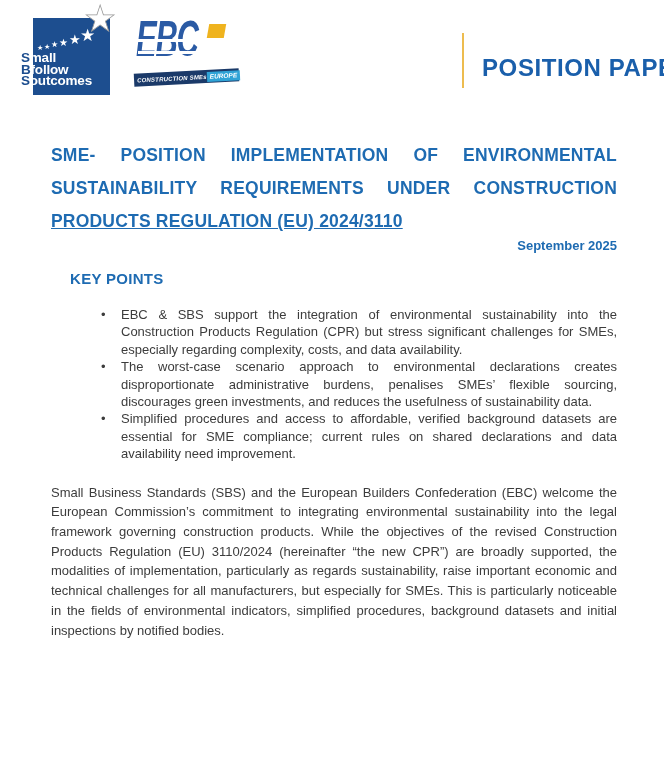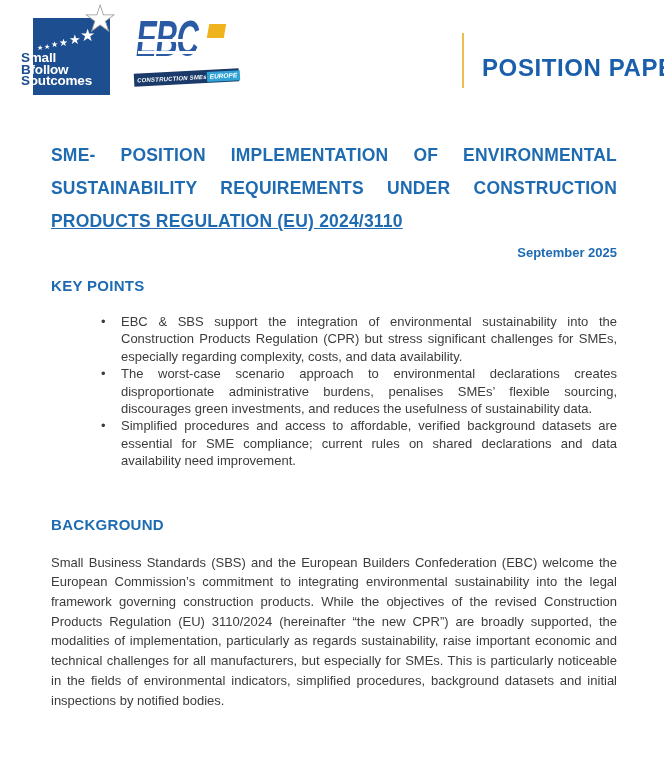--- a/index.html
+++ b/index.html
@@ -77,25 +77,25 @@
   .doc { position:absolute; left:51px; top:139px; width:566px; }
   .title-line {
     font-size:17.5px; font-weight:700; color:#1E6BB2;
     line-height:33px; letter-spacing:0.2px;
     text-align:justify; text-align-last:justify;
     white-space:nowrap;
   }
   .title-line.last { text-align-last:left;text-decoration:underline; }
   .date-row {
     text-align:right; color:#1E6BB2; font-size:13px; font-weight:bold;
-    margin-top:7px;
   }
   .section-heading {
     color:#1E6BB2; font-weight:700; font-size:15px;
     letter-spacing:0.3px;
+    margin-left:19px;
   }
   .section-heading.key  { margin-top:17px; }
   .section-heading.back { margin-top:46px; }
   ul.key-points { margin:19px 0 0 0; padding:0 0 0 46px; list-style:none; }
   ul.key-points li {
     font-size:13px; line-height:17.4px; color:#3C3C3C;
     text-align:justify; position:relative;margin-left:24px;
   }
   ul.key-points li::before {
     content:"\2022"; position:absolute; left:-20px; top:0; color:#3C3C3C;
@@ -148,16 +148,15 @@
   <div class="date-row">September 2025</div>
 
   <div class="section-heading key">KEY POINTS</div>
 
   <ul class="key-points">
       <li>EBC &amp; SBS support the integration of environmental sustainability into the Construction Products Regulation (CPR) but stress significant challenges for SMEs, especially regarding complexity, costs, and data availability.</li>
       <li>The worst-case scenario approach to environmental declarations creates disproportionate administrative burdens, penalises SMEs’ flexible sourcing, discourages green investments, and reduces the usefulness of sustainability data.</li>
       <li>Simplified procedures and access to affordable, verified background datasets are essential for SME compliance; current rules on shared declarations and data availability need improvement.</li>
     </ul>
 
-  <div class="section-heading back">BACKGROUND</div>
 
   <div class="paragraph">Small Business Standards (SBS) and the European Builders Confederation (EBC) welcome the European Commission’s commitment to integrating environmental sustainability into the legal framework governing construction products. While the objectives of the revised Construction Products Regulation (EU) 3110/2024 (hereinafter “the new CPR”) are broadly supported, the modalities of implementation, particularly as regards sustainability, raise important economic and technical challenges for all manufacturers, but especially for SMEs. This is particularly noticeable in the fields of environmental indicators, simplified procedures, background datasets and initial inspections by notified bodies.</div>
 </div>
 
 </body></html>

